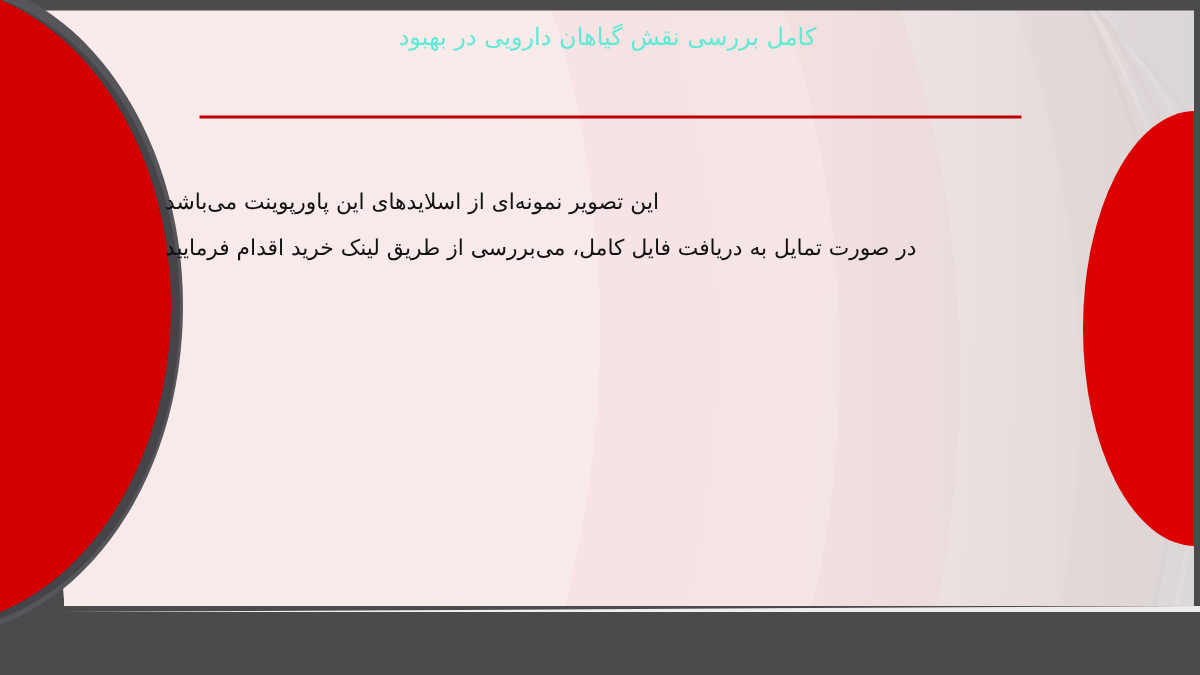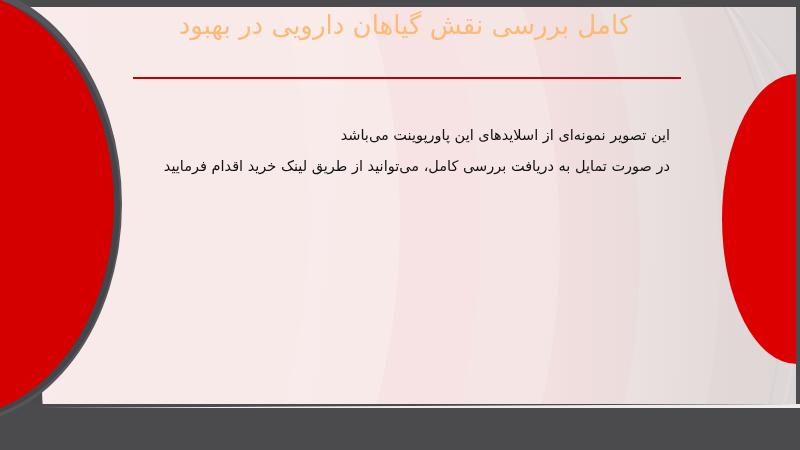--- a/index.html
+++ b/index.html
@@ -177,22 +177,22 @@
   .title-box {
     position: absolute;
     left: 120px;
     top: 10px;
     width: 570px;
     text-align: center;
     direction: rtl;
     z-index: 40;
   }
   .title-line {
-    color: #fdba74;
-    font-size: 26px;
+    color: #5eead4;
+    font-size: 16px;
     line-height: 30px;
     font-weight: 400;
     white-space: nowrap;
   }
   .title-rule {
     position: absolute;
     left: 133px;
     top: 77px;
     width: 548px;
     height: 2px;
@@ -200,21 +200,21 @@
     z-index: 40;
   }
 
   
   .body-box {
     position: absolute;
     left: 110px;
     top: 120px;
     width: 560px;
     direction: rtl;
-    text-align: right;
+    text-align: left;
     z-index: 40;
   }
   .body-line {
     color: #111111;
     font-size: 14.5px;
     line-height: 31px;
     white-space: nowrap;
   }
 </style>
 </head>
@@ -253,16 +253,16 @@
   <div class="left-ellipse-shadow"></div>
   <div class="left-ellipse"></div>
 
   <div class="title-box">
     <div class="title-line">کامل بررسی نقش گیاهان دارویی در بهبود</div>
   </div>
   <div class="title-rule"></div>
 
   <div class="body-box">
     <div class="body-line">این تصویر نمونه‌ای از اسلایدهای این پاورپوینت می‌باشد</div>
-    <div class="body-line">در صورت تمایل به دریافت بررسی کامل، می‌توانید از طریق لینک خرید اقدام فرمایید</div>
+    <div class="body-line">در صورت تمایل به دریافت فایل کامل، می‌بررسی از طریق لینک خرید اقدام فرمایید</div>
   </div>
 
 </div>
 
 </body></html>

